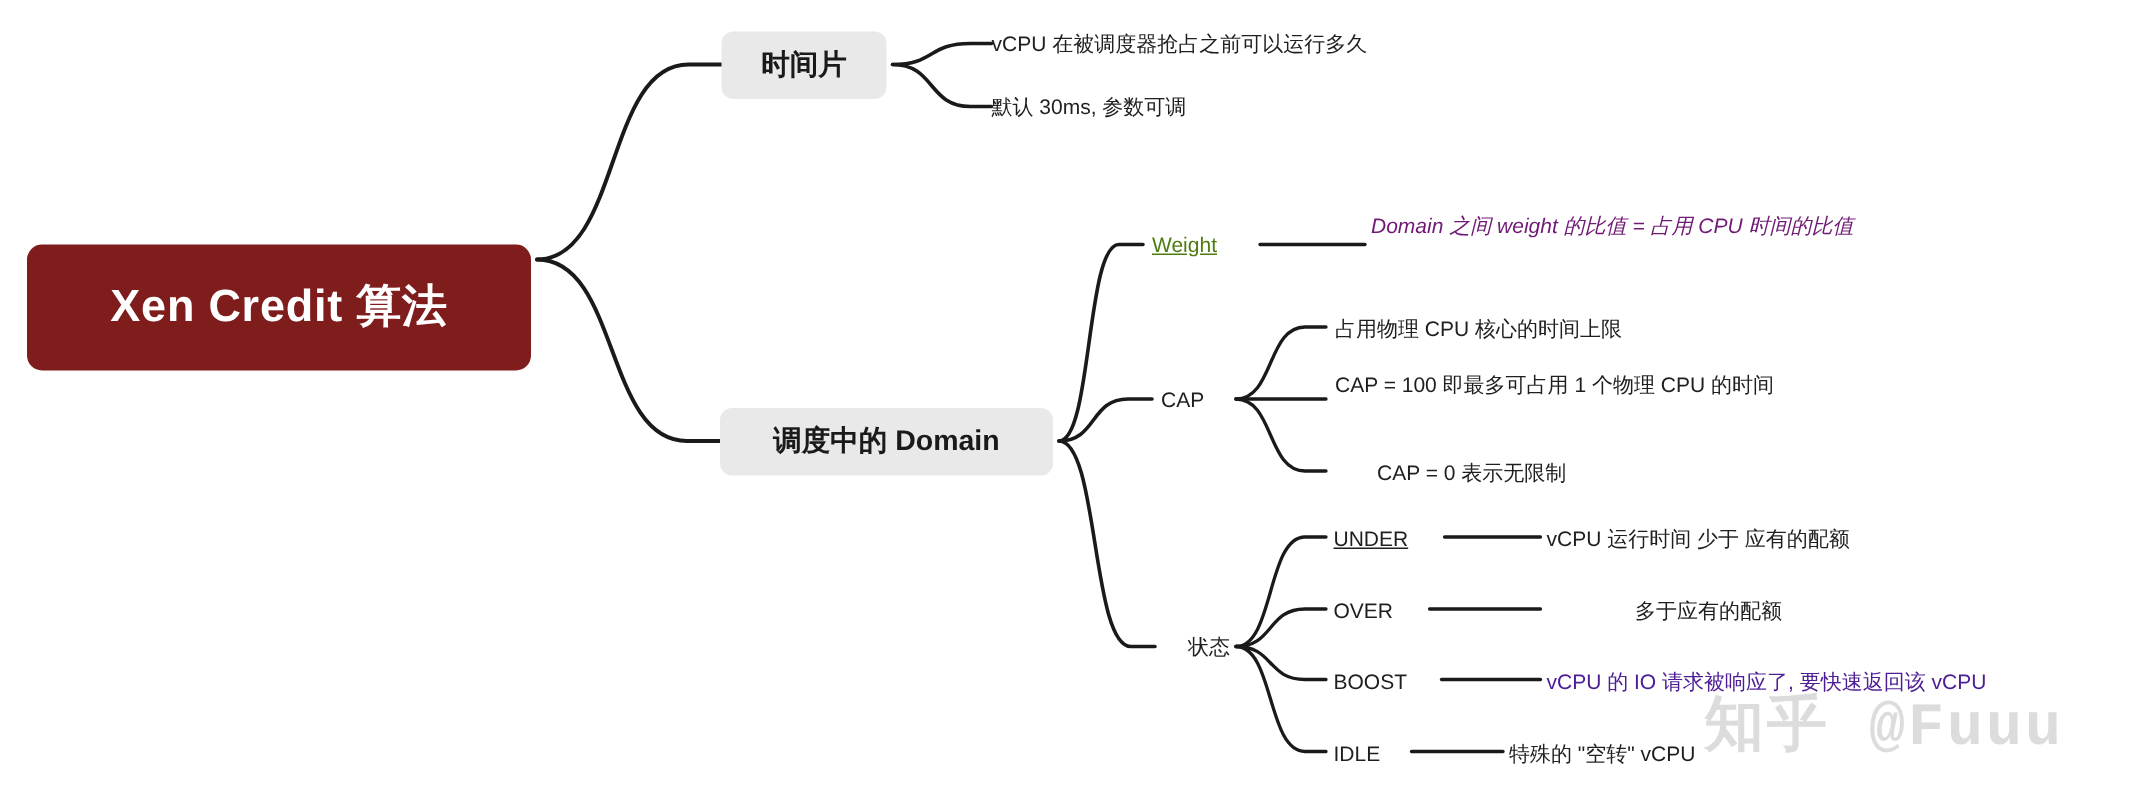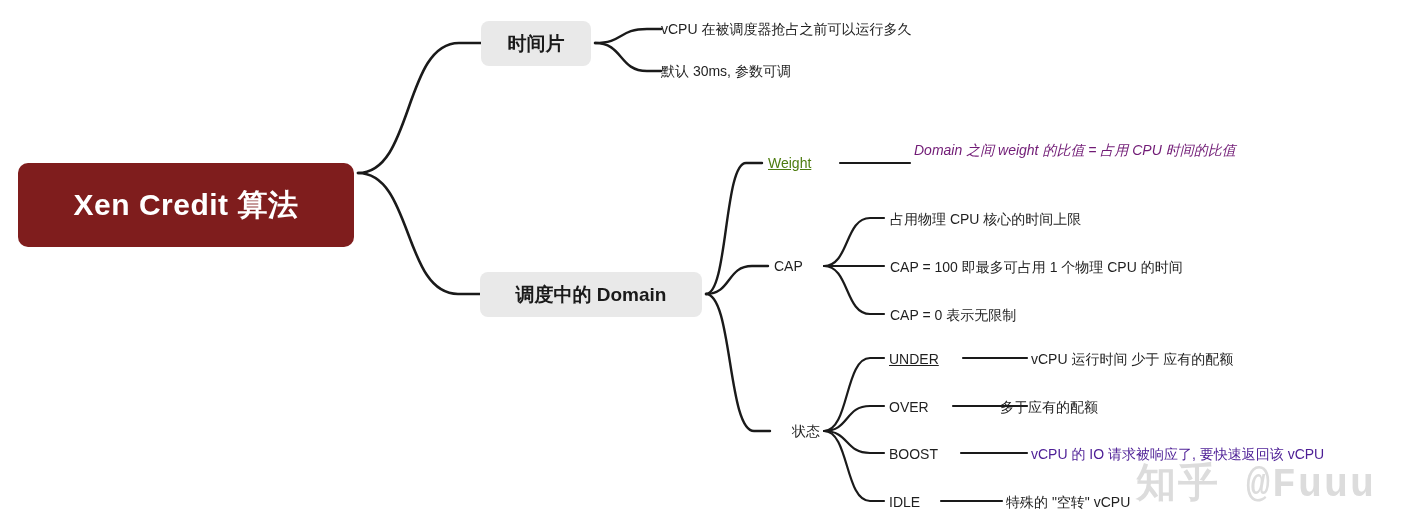--- a/index.html
+++ b/index.html
@@ -102,26 +102,26 @@
   <div id="nodes">
       <div class="node node-root" style="background: #7f1d1d; color: rgb(255, 255, 255); left: 18px; top: 131px; width: 336px; height: 84px; margin-top: 32px;">Xen Credit 算法</div>
       <div class="node node-pill" style="background: rgb(233, 233, 233); color: rgb(26, 26, 26); left: 481px; top: 21px; width: 110px; height: 45px;">时间片</div>
       <div class="node node-text" style="color: rgb(31, 31, 31); left: 661px; top: 15px; width: 340px; height: 28px;">vCPU 在被调度器抢占之前可以运行多久</div>
       <div class="node node-text" style="color: rgb(31, 31, 31); left: 661px; top: 57px; width: 200px; height: 28px;">默认 30ms, 参数可调</div>
       <div class="node node-pill" style="background: rgb(233, 233, 233); color: rgb(26, 26, 26); left: 480px; top: 272px; width: 222px; height: 45px;">调度中的 Domain</div>
       <div class="node node-text" style="color: #4d7c0f; left: 768px; top: 150px; width: 70px; height: 26px; text-decoration: underline;">Weight</div>
       <div class="node node-text wrap" style="color: #701a75; left: 914px; top: 140px; width: 382px; height: 50px; font-style: italic;">Domain 之间 weight 的比值 = 占用 CPU 时间的比值</div>
       <div class="node node-text" style="color: rgb(31, 31, 31); left: 774px; top: 253px; width: 46px; height: 26px;">CAP</div>
       <div class="node node-text" style="color: rgb(31, 31, 31); left: 890px; top: 205px; width: 260px; height: 28px;">占用物理 CPU 核心的时间上限</div>
-      <div class="node node-text" style="color: rgb(31, 31, 31); left: 890px; top: 253px; width: 380px; height: 28px;">CAP = 100 即最多可占用 1 个物理 CPU 的时间</div>
-      <div class="node node-text" style="color: rgb(31, 31, 31); left: 890px; top: 301px; width: 200px; height: 28px;">CAP = 0 表示无限制</div>
+      <div class="node node-text" style="color: rgb(31, 31, 31); left: 890px; top: 242px; width: 380px; height: 28px;">CAP = 100 即最多可占用 1 个物理 CPU 的时间</div>
+      <div class="node node-text" style="color: rgb(31, 31, 31); left: 918px; top: 301px; width: 200px; height: 28px;">CAP = 0 表示无限制</div>
       <div class="node node-text" style="color: rgb(31, 31, 31); left: 792px; top: 418px; width: 44px; height: 26px;">状态</div>
       <div class="node node-text" style="color: rgb(31, 31, 31); left: 889px; top: 346px; width: 72px; height: 26px; text-decoration: underline;">UNDER</div>
       <div class="node node-text" style="color: rgb(31, 31, 31); left: 1031px; top: 346px; width: 270px; height: 26px;">vCPU 运行时间 少于 应有的配额</div>
       <div class="node node-text" style="color: rgb(31, 31, 31); left: 889px; top: 394px; width: 62px; height: 26px;">OVER</div>
-      <div class="node node-text" style="color: rgb(31, 31, 31); left: 1000px; top: 394px; width: 150px; height: 26px;">多于应有的配额</div>
+      <div class="node node-text" style="color: rgb(31, 31, 31); left: 1090px; top: 394px; width: 150px; height: 26px;">多于应有的配额</div>
       <div class="node node-text" style="color: rgb(31, 31, 31); left: 889px; top: 441px; width: 70px; height: 26px;">BOOST</div>
       <div class="node node-text" style="color: #4c1d95; left: 1031px; top: 441px; width: 380px; height: 26px;">vCPU 的 IO 请求被响应了, 要快速返回该 vCPU</div>
       <div class="node node-text" style="color: rgb(31, 31, 31); left: 889px; top: 489px; width: 50px; height: 26px;">IDLE</div>
       <div class="node node-text" style="color: rgb(31, 31, 31); left: 1006px; top: 489px; width: 190px; height: 26px;">特殊的 "空转" vCPU</div>
     </div>
   <div class="watermark" style="left:1136px; top:455px;font-family:Liberation Mono, monospace;">知乎 @Fuuu</div>
 </div>
 
 </body></html>

